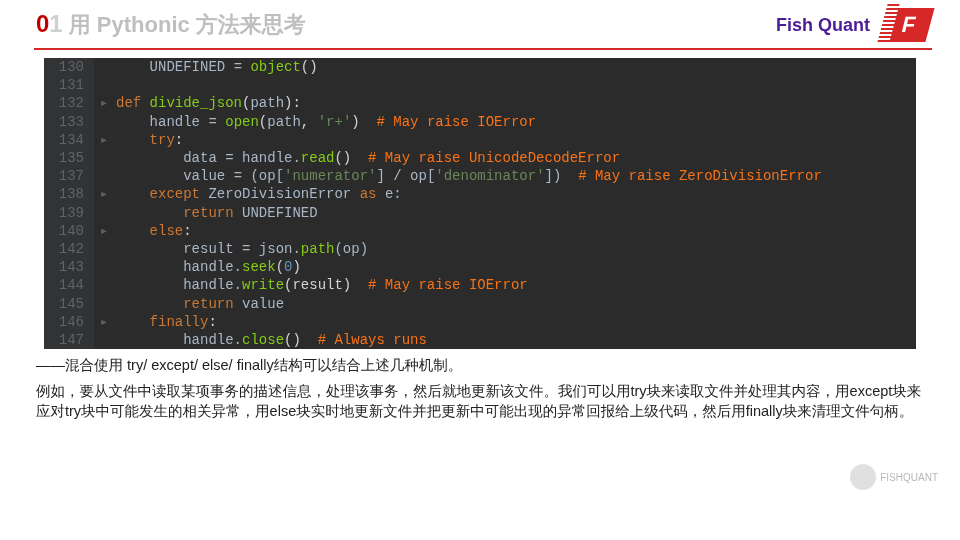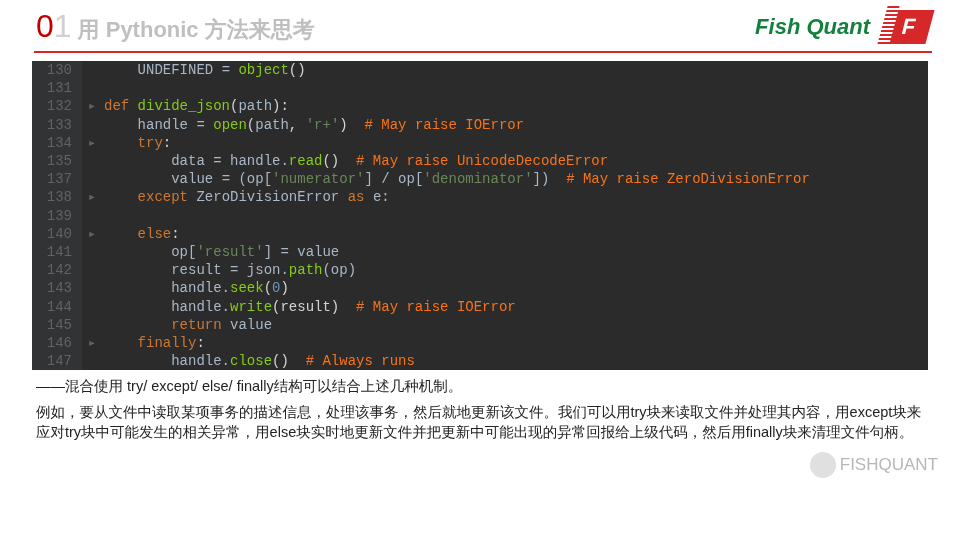--- a/index.html
+++ b/index.html
@@ -1,40 +1,40 @@
 <!DOCTYPE html>
 <html><head>
 <meta charset="utf-8">
 <style>
   body { margin: 0; font-family: "Microsoft YaHei", sans-serif; background: #fff; width: 960px; height: 540px; overflow: hidden; }
   .header { display: flex; justify-content: space-between; align-items: center; padding: 8px 30px 6px 36px; }
   .header-left { display: flex; align-items: baseline; gap: 6px; }
-  .chapter-num { font-size: 32px; font-weight: normal; color: #d0d0d0; }
+  .chapter-num { font-size: 24px; font-weight: bold; color: #d0d0d0; }
   .chapter-num .lead { color: #c00000; }
   .chapter-title { font-size: 22px; font-weight: bold; color: #bfbfbf; text-align: center; }
   .header-right { display: flex; align-items: center; gap: 18px; }
-  .brand-text { font-size: 22px; font-weight: bold; color: #15803d; font-style: italic; }
+  .brand-text { font-size: 18px; font-weight: bold; color: #4c1d95; }
   .logo { width: 42px; height: 34px; background: #d62828; transform: skewX(-15deg); position: relative; display: flex; align-items: center; justify-content: center; }
   .logo span { color: #fff; font-weight: bold; font-style: italic; font-size: 22px; transform: skewX(12deg); }
   .logo::before { content: ""; position: absolute; left: -6px; top: -4px; width: 12px; height: 40px; background: repeating-linear-gradient(180deg, #d62828 0 2px, #fff 2px 4px); }
   .redline { height: 2px; background: #d62828; margin: 0 28px 8px 34px; }
-  .editor { background: #2b2b2b; margin: 0 32px; font-family: Consolas, "Courier New", monospace; font-size: 14px; line-height: 18.2px; color: #d4d4d4; }
+  .editor { background: #2b2b2b; margin: 0 44px; font-family: Consolas, "Courier New", monospace; font-size: 14px; line-height: 18.2px; color: #d4d4d4; }
   .line { display: flex; white-space: pre; }
   .ln { width: 40px; padding-right: 10px; text-align: right; color: #606366; background: #313335; user-select: none; }
   .gut { width: 20px; color: #606366; text-align: center; }
   .code { padding-left: 2px; }
   .kw { color: #cc7832; }
   .fn { color: #84cc16; }
   .str { color: #6a8759; }
   .cmt { color: #f97316; }
   .num { color: #6897bb; }
   .var { color: #a9b7c6; }
   .op { color: #a9b7c6; }
   .para { margin: 6px 30px 0 36px; font-size: 14.5px; line-height: 20px; color: #222; }
-  .watermark { position: absolute; right: 22px; bottom: 62px; display: flex; align-items: center; gap: 4px; color: #888; opacity: 0.6; font-size: 17px; }
+  .watermark { position: absolute; right: 22px; bottom: 50px; display: flex; align-items: center; gap: 4px; color: #888; opacity: 0.6; font-size: 10px; }
   .watermark .circle { width: 26px; height: 26px; border-radius: 50%; background: #ccc; display: inline-block; }
 </style>
 </head>
 <body>
 
 <div class="header">
   <div class="header-left">
     <span class="chapter-num"><span class="lead">0</span><span>1</span></span>
     <span class="chapter-title">用 Pythonic 方法来思考</span>
   </div>
@@ -49,23 +49,22 @@
 
 <div class="editor" id="editor">
     <div class="line"><span class="ln">130</span><span class="gut"> </span><span class="code"><span>    </span><span class="var">UNDEFINED </span><span class="op">= </span><span class="fn">object</span><span>()</span></span></div>
     <div class="line"><span class="ln">131</span><span class="gut"> </span><span class="code"><span></span></span></div>
     <div class="line"><span class="ln">132</span><span class="gut">▸</span><span class="code"><span class="kw">def </span><span class="fn">divide_json</span><span>(</span><span class="var">path</span><span>):</span></span></div>
     <div class="line"><span class="ln">133</span><span class="gut"> </span><span class="code"><span class="var">    handle </span><span class="op">= </span><span class="fn">open</span><span>(</span><span class="var">path</span><span>, </span><span class="str">'r+'</span><span>)  </span><span class="cmt"># May raise IOError</span></span></div>
     <div class="line"><span class="ln">134</span><span class="gut">▸</span><span class="code"><span>    </span><span class="kw">try</span><span>:</span></span></div>
     <div class="line"><span class="ln">135</span><span class="gut"> </span><span class="code"><span class="var">        data </span><span class="op">= </span><span class="var">handle.</span><span class="fn">read</span><span>()  </span><span class="cmt"># May raise UnicodeDecodeError</span></span></div>
     <div class="line"><span class="ln">137</span><span class="gut"> </span><span class="code"><span class="var">        value </span><span class="op">= </span><span class="var">(op[</span><span class="str">'numerator'</span><span class="var">] </span><span class="op">/ </span><span class="var">op[</span><span class="str">'denominator'</span><span class="var">])  </span><span class="cmt"># May raise ZeroDivisionError</span></span></div>
     <div class="line"><span class="ln">138</span><span class="gut">▸</span><span class="code"><span>    </span><span class="kw">except </span><span class="var">ZeroDivisionError </span><span class="kw">as </span><span class="var">e:</span></span></div>
-    <div class="line"><span class="ln">139</span><span class="gut"> </span></div>
+    <div class="line"><span class="ln">139</span><span class="gut"> </span><span class="code"><span>        </span><span class="kw">return </span><span class="var">UNDEFINED</span></span></div>
     <div class="line"><span class="ln">140</span><span class="gut">▸</span><span class="code"><span>    </span><span class="kw">else</span><span>:</span></span></div>
-    <div class="line"><span class="ln">141</span><span class="gut"> </span><span class="code"><span class="var">        op[</span><span class="str">'result'</span><span class="var">] </span><span class="op">= </span><span class="var">value</span></span></div>
     <div class="line"><span class="ln">142</span><span class="gut"> </span><span class="code"><span class="var">        result </span><span class="op">= </span><span class="var">json.</span><span class="fn">path</span><span class="var">(op)</span></span></div>
     <div class="line"><span class="ln">143</span><span class="gut"> </span><span class="code"><span class="var">        handle.</span><span class="fn">seek</span><span>(</span><span class="num">0</span><span>)</span></span></div>
     <div class="line"><span class="ln">144</span><span class="gut"> </span><span class="code"><span class="var">        handle.</span><span class="fn">write</span><span>(result)  </span><span class="cmt"># May raise IOError</span></span></div>
     <div class="line"><span class="ln">145</span><span class="gut"> </span><span class="code"><span>        </span><span class="kw">return </span><span class="var">value</span></span></div>
     <div class="line"><span class="ln">146</span><span class="gut">▸</span><span class="code"><span>    </span><span class="kw">finally</span><span>:</span></span></div>
     <div class="line"><span class="ln">147</span><span class="gut"> </span><span class="code"><span class="var">        handle.</span><span class="fn">close</span><span>()  </span><span class="cmt"># Always runs</span></span></div>
   </div>
 
 <div class="para">——混合使用 try/ except/ else/ finally结构可以结合上述几种机制。</div>
 <div class="para">例如，要从文件中读取某项事务的描述信息，处理该事务，然后就地更新该文件。我们可以用try块来读取文件并处理其内容，用except块来应对try块中可能发生的相关异常，用else块实时地更新文件并把更新中可能出现的异常回报给上级代码，然后用finally块来清理文件句柄。</div>

